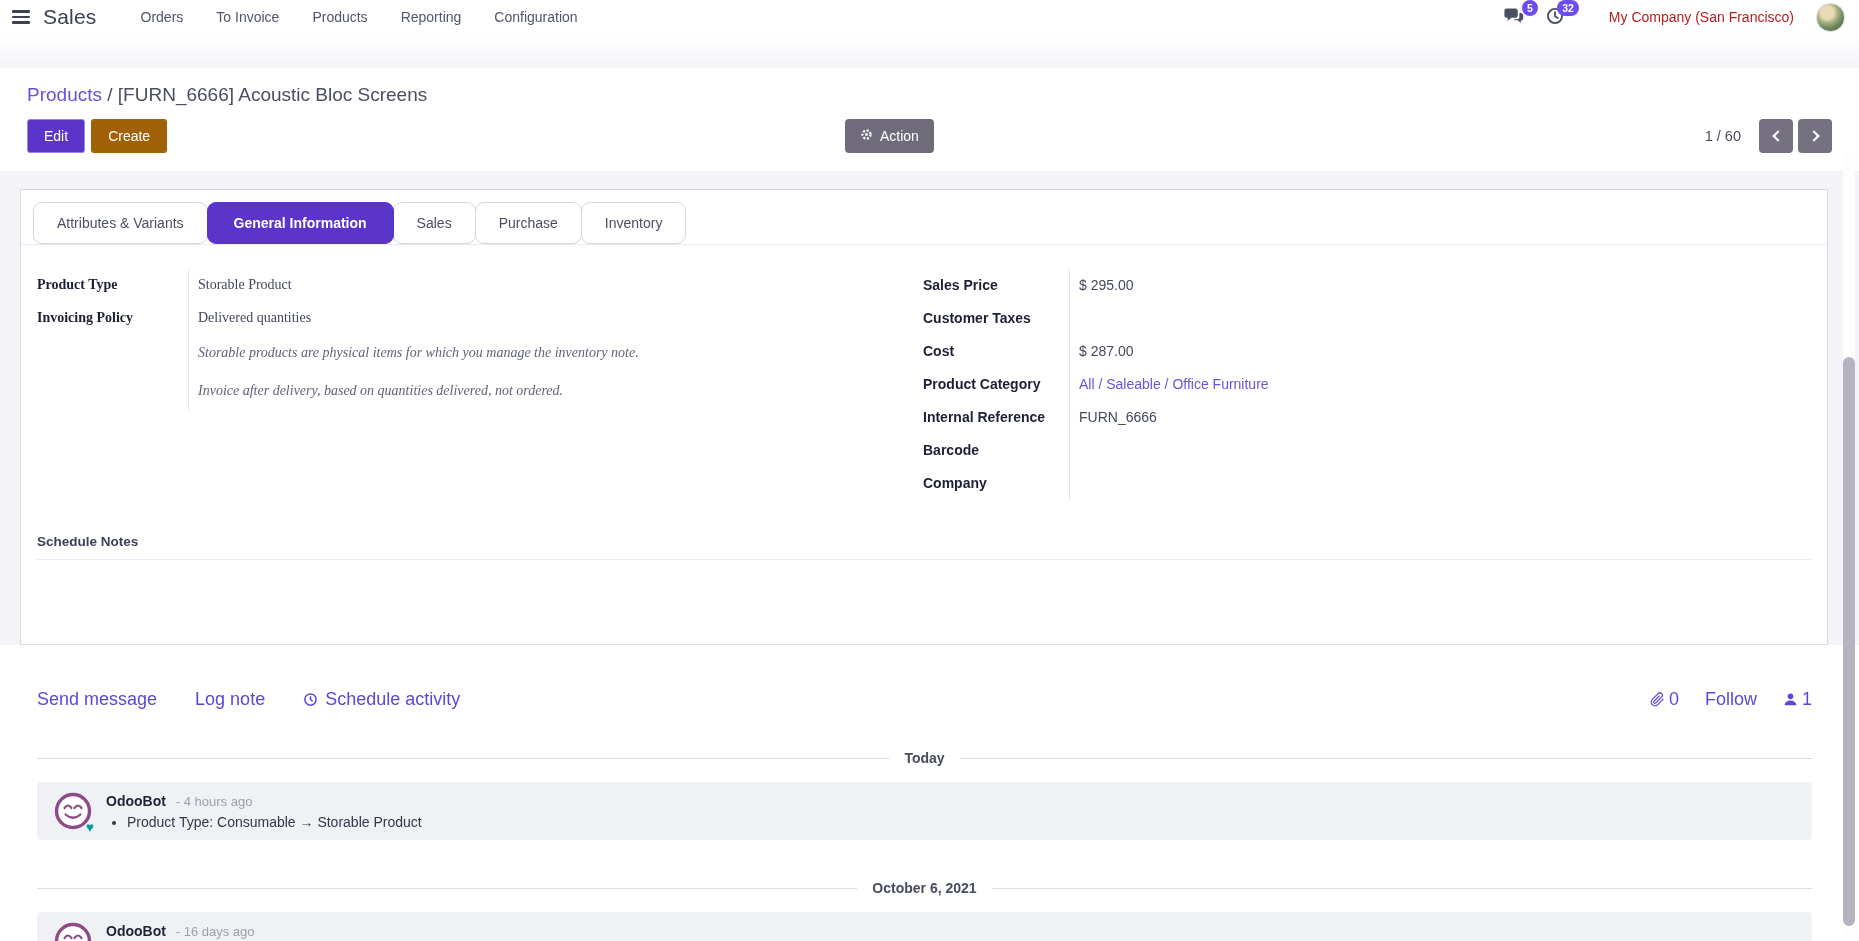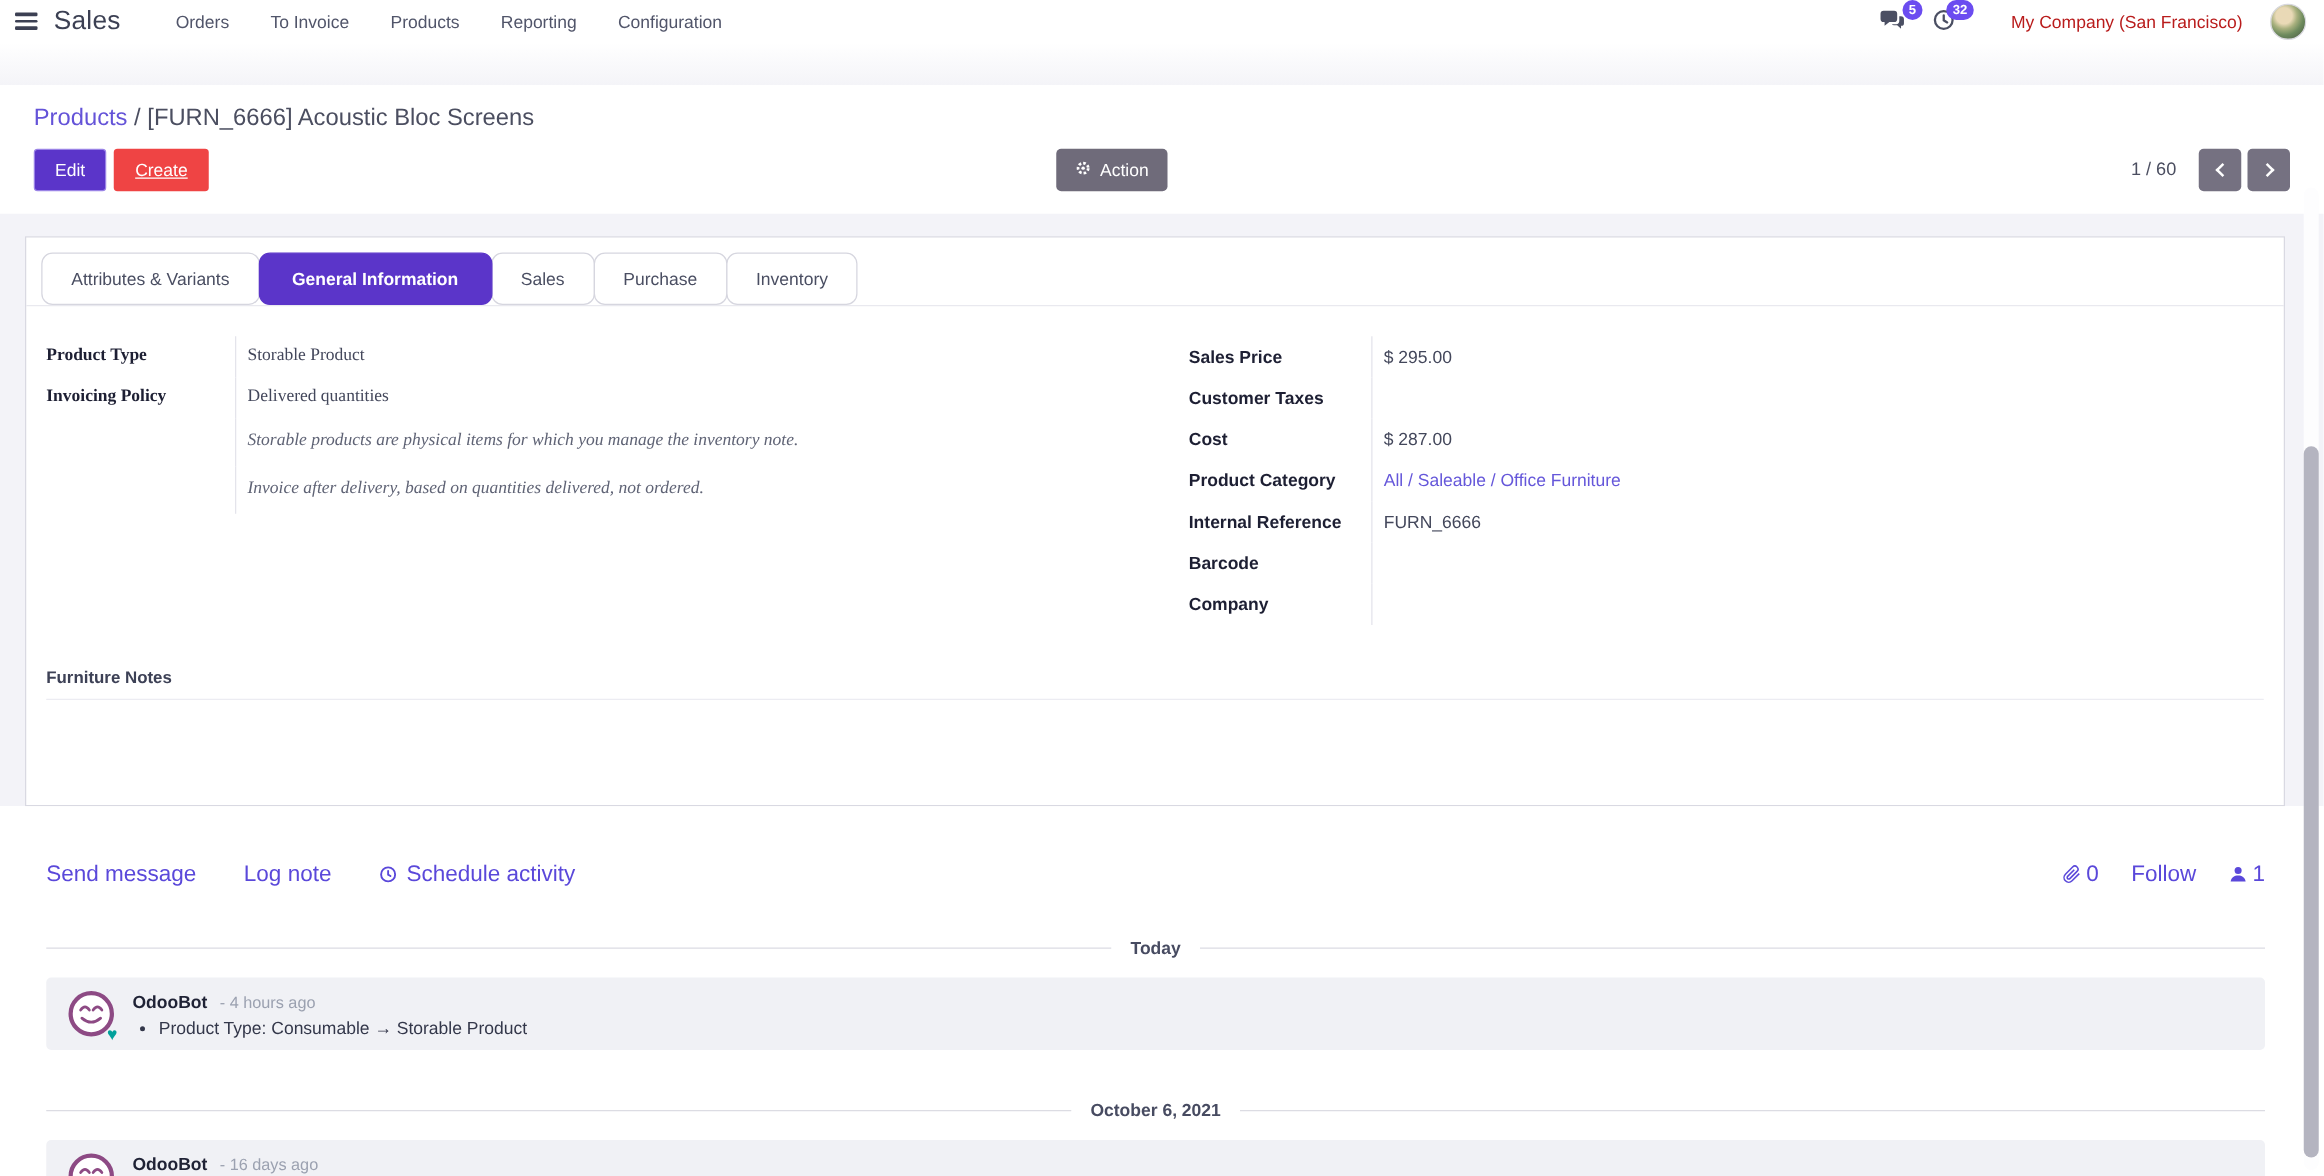--- a/index.html
+++ b/index.html
@@ -22,41 +22,41 @@
             background: radial-gradient(circle at 38% 32%, #e9d9b6 0 26%, #a8b07e 42%, #6d8a5d 62%, #45503e 100%); border:1px solid #d8d8de; }
   .nav-spacer { height:34px; background:linear-gradient(#ffffff, #f4f4f8); }
 
   
   .control-panel { background:#fff; padding:16px 27px 17px 27px; }
   .breadcrumb { font-size:19px; color:#4b4e60; }
   .bc-link { color:#6453d8; cursor:pointer; }
   .btn-row { display:flex; align-items:center; margin-top:12px; position:relative; height:36px; }
   .btn { font-size:14px; border-radius:3px; padding:9px 17px; border:none; color:#fff; cursor:pointer; line-height:1.2; }
   .btn-edit { background:#5b35c9; border:1px solid #9a83e6; padding:8px 16px; }
-  .btn-create { background:#ef4444; margin-left:6px;text-decoration:underline; }
+  .btn-create { background:#a16207; margin-left:6px; }
   .btn-action { background:#6f6b7a; position:absolute; left:818px; display:flex; align-items:flex-start; gap:7px; padding:9px 15px; border-radius:4px; }
   .pager { margin-left:auto; display:flex; align-items:center; gap:5px; }
   .pager-text { font-size:14.5px; color:#4b4e60; margin-right:13px; }
   .pager-btn { width:34px; height:34px; background:#757181; border-radius:4px; display:flex; align-items:center; justify-content:center; border:none; cursor:pointer; }
   .chev { width:8px; height:8px; border-left:2.6px solid #fff; border-bottom:2.6px solid #fff; display:inline-block; }
   .chev.left  { transform:rotate(45deg); margin-left:3px; }
   .chev.right { transform:rotate(-135deg); margin-right:3px; }
 
   
   .sheet-bg { background:#f3f3f8; padding:18px 31px 0 20px; }
   .sheet { background:#fff; border:1px solid #d9d9e2; min-height:456px; }
   .tabs-row { display:flex; padding:12px 12px 0 12px; border-bottom:1px solid #e9e9ef; }
   .tab { font-size:14px; padding:12px 23px; background:#fff; border:1px solid #d6d6df; border-radius:9px; color:#4a4e62; margin-left:-1px; cursor:pointer; white-space:nowrap; }
   .tab:first-child { margin-left:0; }
   .tab.active { background:#5b35c9; color:#fff; font-weight:700; border-color:#5b35c9; position:relative; z-index:1; padding:12px 26px; }
 
   .form-cols { display:grid; grid-template-columns:860px 1fr; column-gap:26px; padding:24px 16px 0 16px; }
   .fieldgrid { display:grid; align-content:start; }
   .left-grid  { grid-template-columns:151px 1fr;font-family:Liberation Serif, serif; }
-  .right-grid { grid-template-columns:146px 1fr;margin-left:28px; }
+  .right-grid { grid-template-columns:146px 1fr; }
   .lcell { font-weight:700; font-size:14px; color:#1d1f33; padding:8px 8px 7px 0; min-height:33px; }
   .vcell { border-left:1px solid #e4e4eb; padding:8px 0 7px 9px; font-size:14px; color:#43475b; min-height:33px; }
   .vlink { color:#6557da; cursor:pointer; }
   .note  { font-style:italic; color:#5f6375; padding-top:10px; min-height:38px; }
 
   .internal-notes { margin:34px 16px 0 16px; }
   .in-label { font-size:13.5px; font-weight:700; color:#3d4156; }
   .in-hr { border:0; border-top:1px solid #ececf2; margin-top:10px; }
 
   
@@ -188,21 +188,21 @@
         <div class="lcell">Internal Reference</div>
         <div class="vcell">FURN_6666</div>
         <div class="lcell">Barcode</div>
         <div class="vcell"></div>
         <div class="lcell">Company</div>
         <div class="vcell"></div>
       </div>
     </div>
 
     <div class="internal-notes">
-      <div class="in-label">Furniture Notes</div>
+      <div class="in-label">Schedule Notes</div>
       <hr class="in-hr">
     </div>
   </div>
 </div>
 
 <div class="chatter">
   <div class="chat-toolbar">
     <div class="chat-btn">Send message</div>
     <div class="chat-btn">Log note</div>
     <div class="chat-btn">

